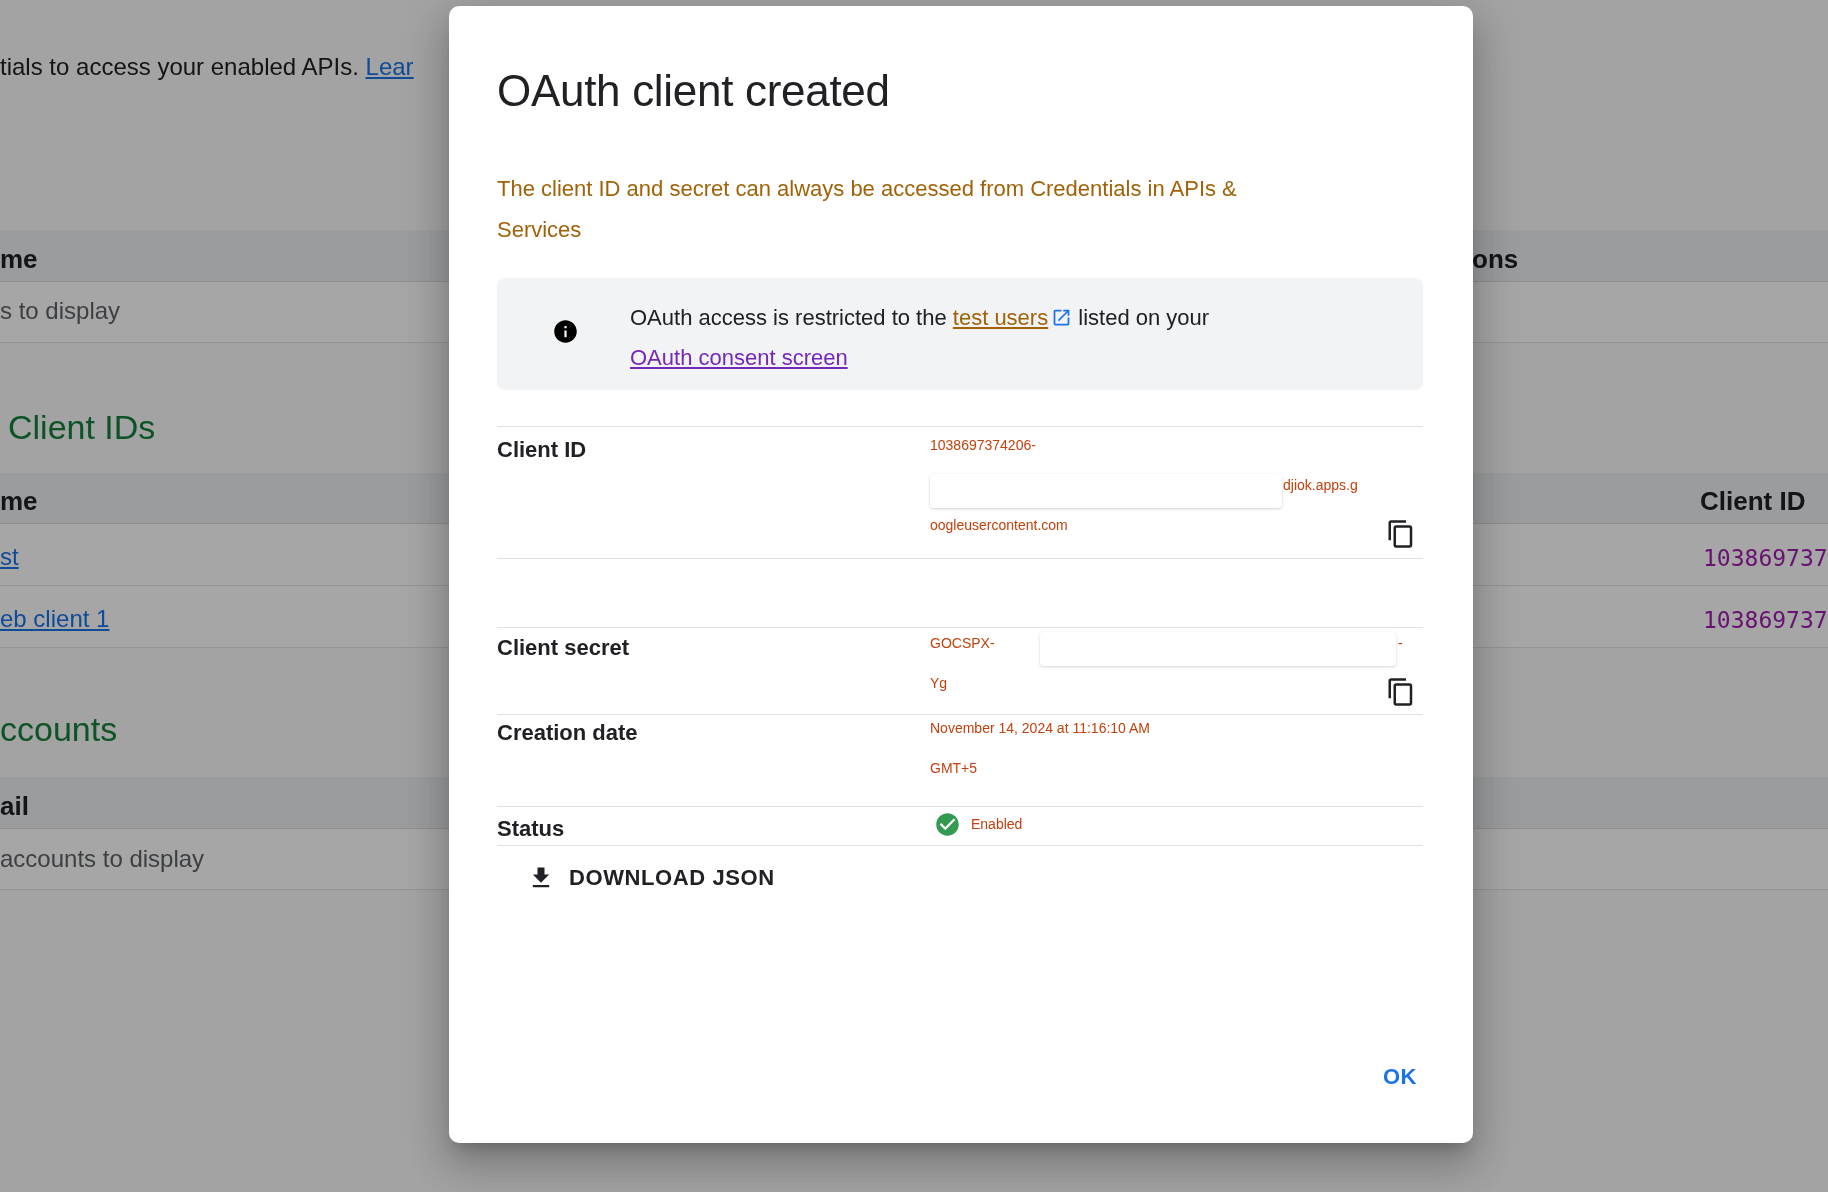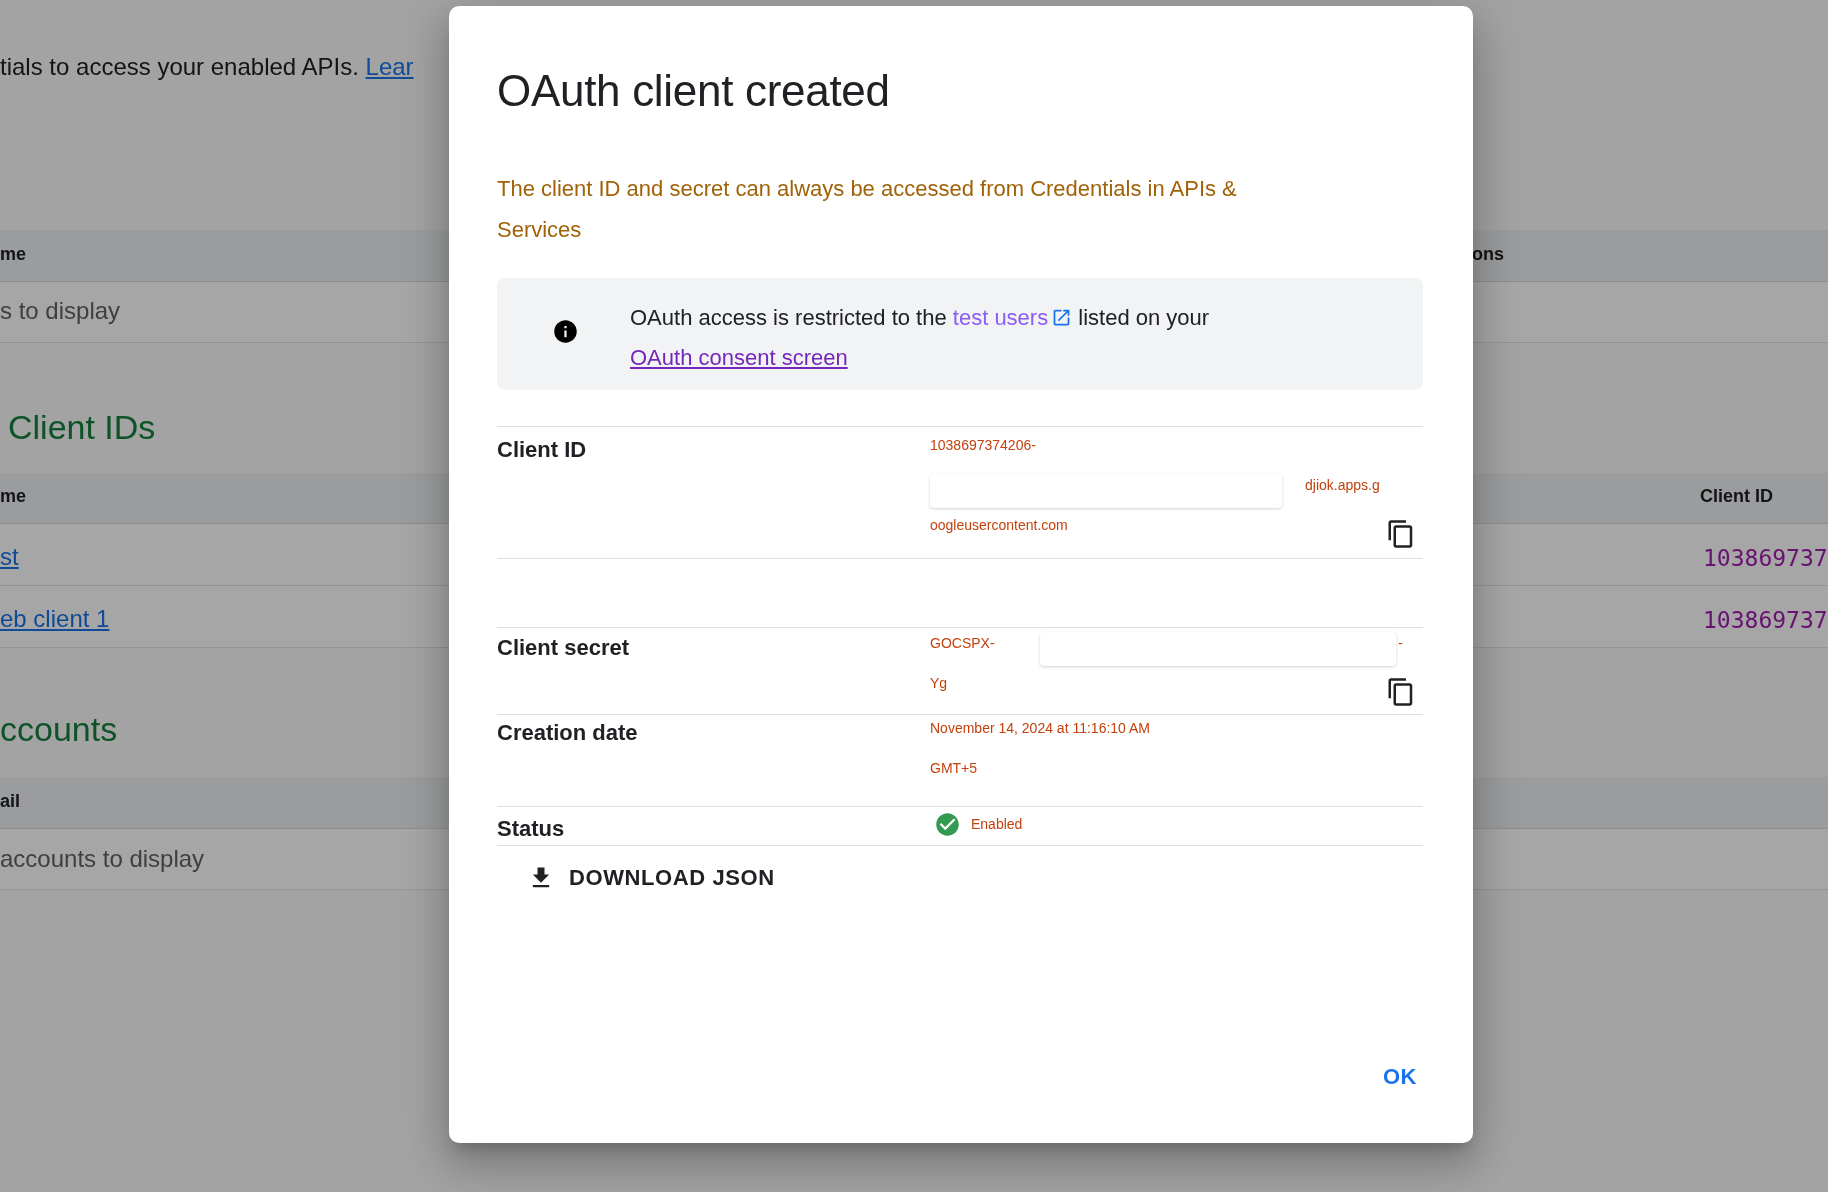--- a/index.html
+++ b/index.html
@@ -7,38 +7,38 @@
        font-family:"Liberation Sans", sans-serif;-webkit-font-smoothing:antialiased;}
   .stage{position:relative;width:1828px;height:1192px;overflow:hidden;}
 
   
   .bg{position:absolute;inset:0;background:#fafafa;}
   .bg-text{position:absolute;color:#202124;font-size:24px;white-space:nowrap;}
   .bg-link{color:#1a73e8;text-decoration:underline;cursor:pointer;}
   .band{position:absolute;left:0;width:1828px;box-sizing:border-box;}
   .thead{background:#eef0f1;border-bottom:1px solid #d9dbdd;}
   .trow{background:#ffffff;border-bottom:1px solid #e3e4e6;}
-  .th-label{position:absolute;font-size:18px;font-weight:700;color:#202124;white-space:nowrap;}
+  .th-label{position:absolute;font-size:26px;font-weight:700;color:#202124;white-space:nowrap;}
   .td-text{position:absolute;font-size:24px;color:#5f6368;white-space:nowrap;}
   .bg-heading{position:absolute;font-size:34px;color:#15803d;white-space:nowrap;}
   .mono-val{position:absolute;font-family:"DejaVu Sans Mono", monospace;font-size:23px;color:#a21caf;white-space:nowrap;}
 
   
   .scrim{position:absolute;inset:0;background:rgba(0,0,0,0.35);}
 
   
   .dialog{position:absolute;left:449px;top:6px;width:1024px;height:1137px;background:#fff;
           border-radius:10px;box-shadow:0 11px 15px -7px rgba(0,0,0,.2),
           0 24px 38px 3px rgba(0,0,0,.14),0 9px 46px 8px rgba(0,0,0,.12);}
   .dlg-title{position:absolute;left:48px;top:60px;font-size:44px;letter-spacing:-0.3px;color:#202124;white-space:nowrap;}
   .dlg-desc{position:absolute;left:48px;top:162px;width:812px;font-size:22px;line-height:41px;color:#a16207;}
   .notice{position:absolute;left:48px;top:272px;width:926px;height:112px;background:#f1f3f4;border-radius:8px;}
   .notice-icon{position:absolute;left:55px;top:40px;width:27px;height:27px;}
   .notice-text{position:absolute;left:133px;top:20px;font-size:22px;line-height:40px;color:#202124;}
-  .lnk-blue{color:#8b5cf6;cursor:pointer;}
+  .lnk-blue{color:#a16207;text-decoration:underline;cursor:pointer;}
   .lnk-purple{color:#7627bb;text-decoration:underline;cursor:pointer;}
   .ext-icon{display:inline-block;width:21px;height:21px;vertical-align:-3px;margin-left:3px;}
   .hr{position:absolute;left:48px;width:926px;height:1px;background:#e0e0e0;}
   .fld-label{position:absolute;left:48px;font-size:22px;font-weight:700;color:#202124;white-space:nowrap;}
   .fld-val{position:absolute;left:481px;font-size:14px;color:#c2410c;white-space:nowrap;}
   .redact{position:absolute;height:34px;background:#fff;border-radius:4px;box-shadow:0 1px 3px rgba(0,0,0,.18);}
   .copy-btn{position:absolute;left:937px;width:30px;height:30px;cursor:pointer;background:none;border:none;padding:0;}
   .status-icon{position:absolute;left:485px;top:805px;width:27px;height:27px;}
   .dl-btn{position:absolute;left:70px;top:852px;display:flex;align-items:center;gap:14px;
           background:none;border:none;padding:6px 8px;cursor:pointer;}
@@ -114,21 +114,21 @@
           <a class="lnk-purple">OAuth consent screen</a>
         </div>
       </div>
     </div>
 
     <div class="hr" style="top:420px;"></div>
 
     <span class="fld-label" style="top:431px;">Client ID</span>
     <span class="fld-val" style="top:431px;">1038697374206-</span>
     <div class="redact" style="left:481px;top:468px;width:352px;"></div>
-    <span class="fld-val" style="left:834px;top:471px;margin-left:22px;">djiok.apps.g</span>
+    <span class="fld-val" style="left:834px;top:471px;">djiok.apps.g</span>
     <span class="fld-val" style="top:511px;">oogleusercontent.com</span>
     <button class="copy-btn" style="top:513px;">
       <svg viewBox="0 0 24 24" width="30" height="30">
         <path fill="#202124" d="M16 1H4c-1.1 0-2 .9-2 2v14h2V3h12V1zm3 4H8c-1.1 0-2 .9-2 2v14c0 1.1.9 2 2 2h11c1.1 0 2-.9 2-2V7c0-1.1-.9-2-2-2zm0 16H8V7h11v14z"></path>
       </svg>
     </button>
 
     <div class="hr" style="top:552px;"></div>
     <div class="hr" style="top:621px;"></div>
 

